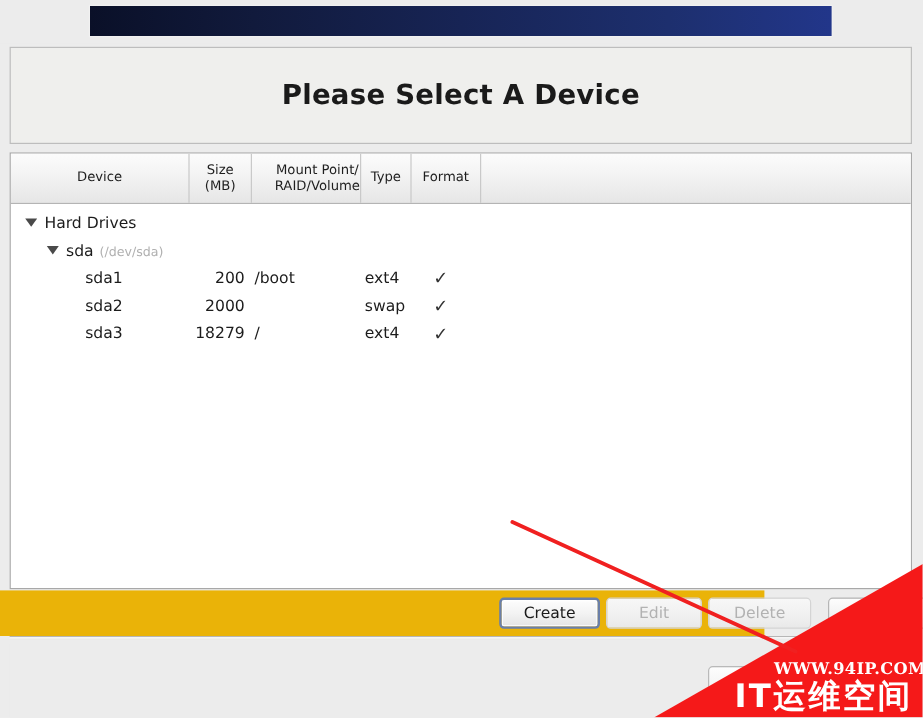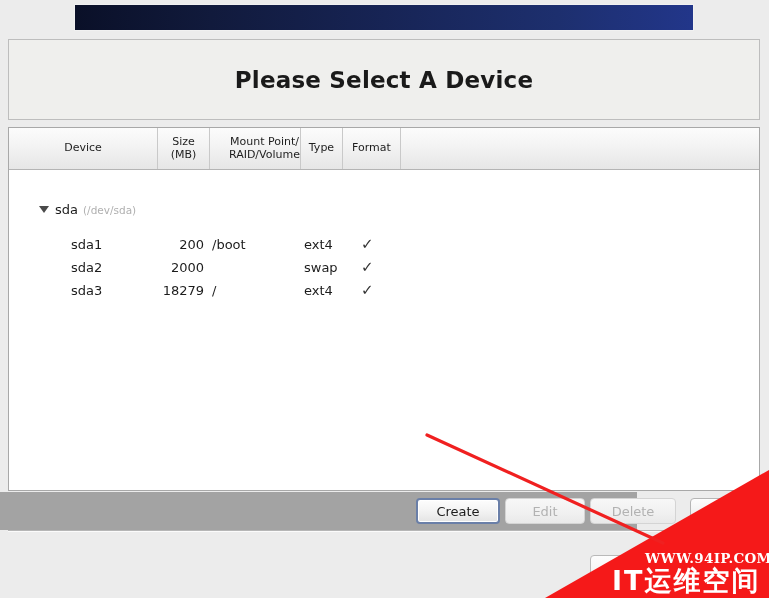--- a/index.html
+++ b/index.html
@@ -101,21 +101,21 @@
   }
   .row {
     position: absolute;
     left: 0;
     width: 100%;
     height: 23px;
     display: block;
   }
   .cell {
     position: absolute;
-    top: 12px;
+    top: 0;
     height: 23px;
     line-height: 23px;
     font-size: 13px;
     color: #1c1c1c;
     white-space: nowrap;
   }
   .cell.device { left: 0; }
   .cell.size   { left: 149px; width: 46px; text-align: right; }
   .cell.mount  { left: 203px; }
   .cell.type   { left: 295px; }
@@ -139,21 +139,21 @@
   }
   .node-label { font-size: 13px; color: #1c1c1c; }
   .node-sub { font-size: 10.5px; color: #b0b0b0; margin-left: 5px; }
   .check { color: #333; font-size: 15px; }
 
   
   #button-strip {
     position: absolute;
     left: 0; top: 492px;
     width: 637px; height: 38px;
-    background: #a3a3a3;
+    background: #eab308;
   }
   .btn {
     position: absolute;
     top: 6px;
     height: 26px;
     border-radius: 4px;
     font-size: 13px;
     display: flex;
     align-items: center;
     justify-content: center;
@@ -274,20 +274,25 @@
       <span>Type</span>
     </div>
     <div class="col-head last" id="hc-format">
       <span>Format</span>
     </div>
     <div class="col-head" id="hc-pad"></div>
   </div>
 
   <div id="tree-body">
 
+    <div class="row" style="top:5px;">
+      <div class="cell device twisty-box" style="left:12px;">
+        <span class="twisty"></span><span class="node-label">Hard Drives</span>
+      </div>
+    </div>
 
     <div class="row" style="top:28px;">
       <div class="cell device twisty-box" style="left:30px;">
         <span class="twisty"></span><span class="node-label">sda</span><span class="node-sub">(/dev/sda)</span>
       </div>
     </div>
 
     <div class="row" style="top:51px;">
       <div class="cell device" style="left:62px;">sda1</div>
       <div class="cell size">200</div>

